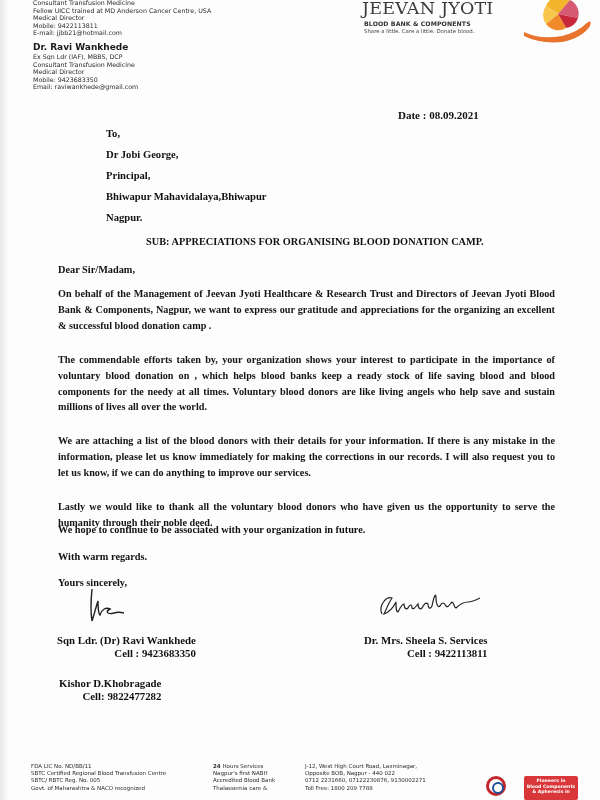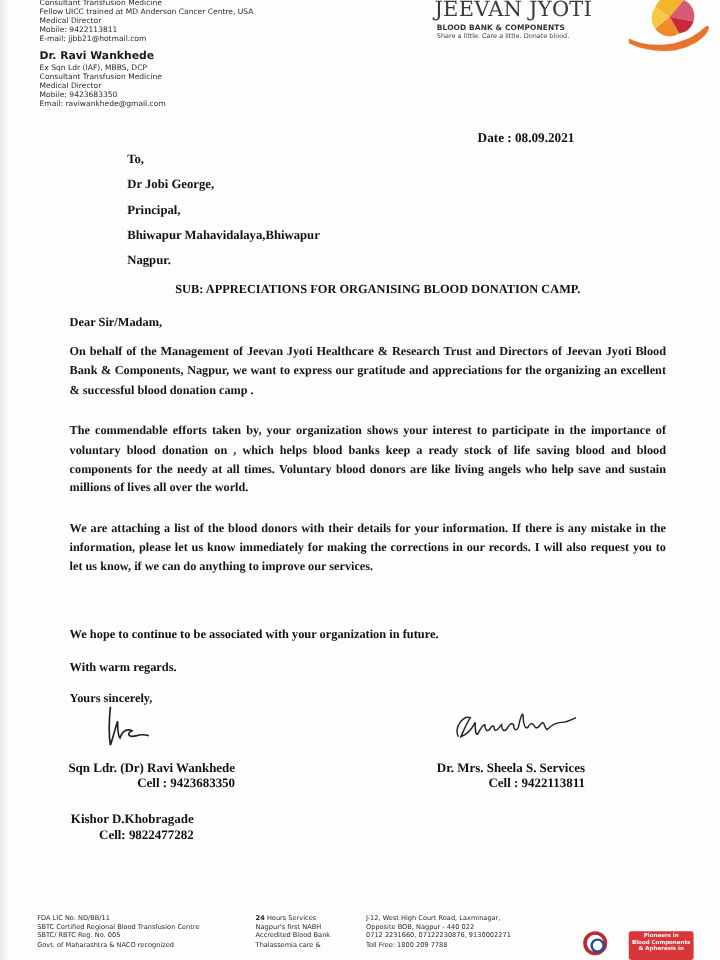--- a/index.html
+++ b/index.html
@@ -77,20 +77,21 @@
     <div class="l" style="top:212px">Nagpur.</div>
   </div>
 
   <div class="subj">SUB:  APPRECIATIONS FOR ORGANISING BLOOD DONATION CAMP.</div>
 
   <div class="salut">Dear Sir/Madam,</div>
 
   <p class="para" style="top:286px">On behalf of the Management of Jeevan Jyoti Healthcare &amp; Research Trust and Directors of Jeevan Jyoti Blood Bank &amp; Components, Nagpur, we want to express our gratitude and appreciations for the organizing an excellent &amp; successful blood donation camp .</p>
   <p class="para" style="top:352px">The commendable efforts taken by, your organization shows your interest to participate in the importance of voluntary blood donation on , which helps blood banks keep a ready stock of life saving blood and blood components for the needy at all times. Voluntary blood donors are like living angels who help save and sustain millions of lives all over the world.</p>
   <p class="para" style="top:433px">We are attaching a list of the blood donors with their details for your information. If there is any mistake in the information, please let us know immediately for making the corrections in our records. I will also request you to let us know, if we can do anything to improve our services.</p>
+  <p class="para" style="top:499px">Lastly we would like to thank all the voluntary blood donors who have given us the opportunity to serve the humanity through their noble deed.</p>
 
   <div class="line1" style="top:524px">We hope to continue to be associated with your organization in future.</div>
   <div class="line1" style="top:551px">With warm regards.</div>
   <div class="line1" style="top:577px">Yours sincerely,</div>
 
   <svg class="sigimg" style="left:84px; top:585px" width="50" height="40" viewBox="0 0 50 40">
     <path d="M8 4 C7 14 6 24 8 36 M8 36 C10 30 12 22 14 16 C14 22 14 28 16 30 C18 24 22 22 26 24 C22 26 22 30 30 28 C33 27 36 27 40 28" stroke="#222" stroke-width="1.4" fill="none"></path>
   </svg>
   <svg class="sigimg" style="left:376px; top:588px" width="110" height="34" viewBox="0 0 110 34">
     <path d="M6 26 C2 18 10 8 16 10 C12 16 10 22 8 26 C14 24 18 18 20 14 C20 20 20 24 22 24 C24 20 26 16 28 16 C28 20 30 22 32 20 C34 16 36 16 36 20 C38 22 40 18 42 16 C42 20 44 22 46 20 C48 16 50 14 52 16 C52 20 54 22 56 18 C58 8 60 4 60 10 C60 16 62 20 64 18 C66 14 68 14 70 18 C72 20 74 16 76 14 C78 14 78 20 80 20 C82 18 86 14 92 14 C96 14 100 12 104 10" stroke="#222" stroke-width="1.2" fill="none"></path>

